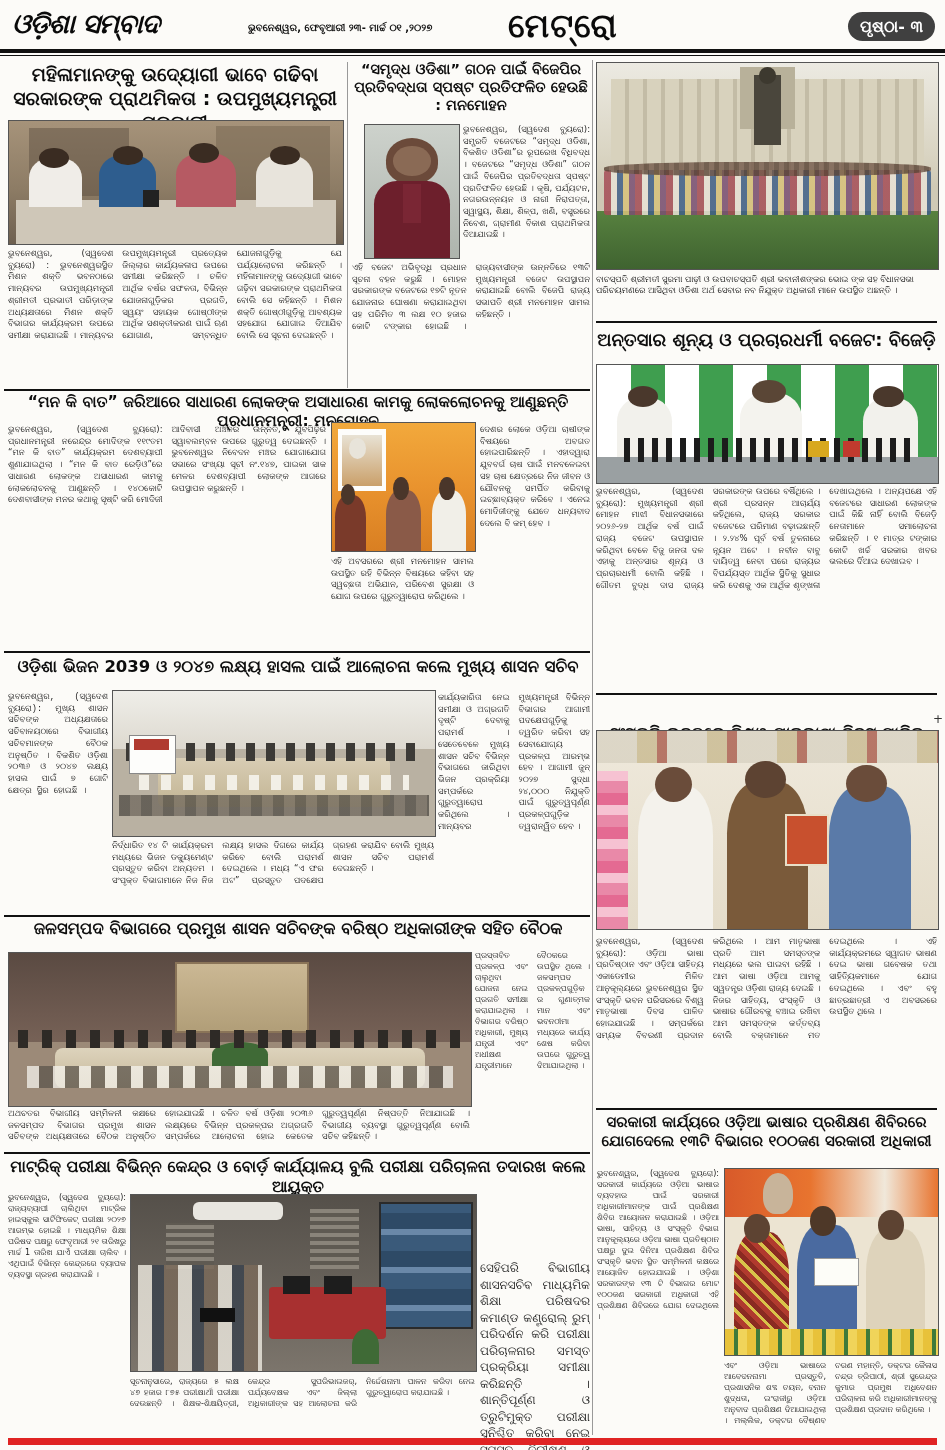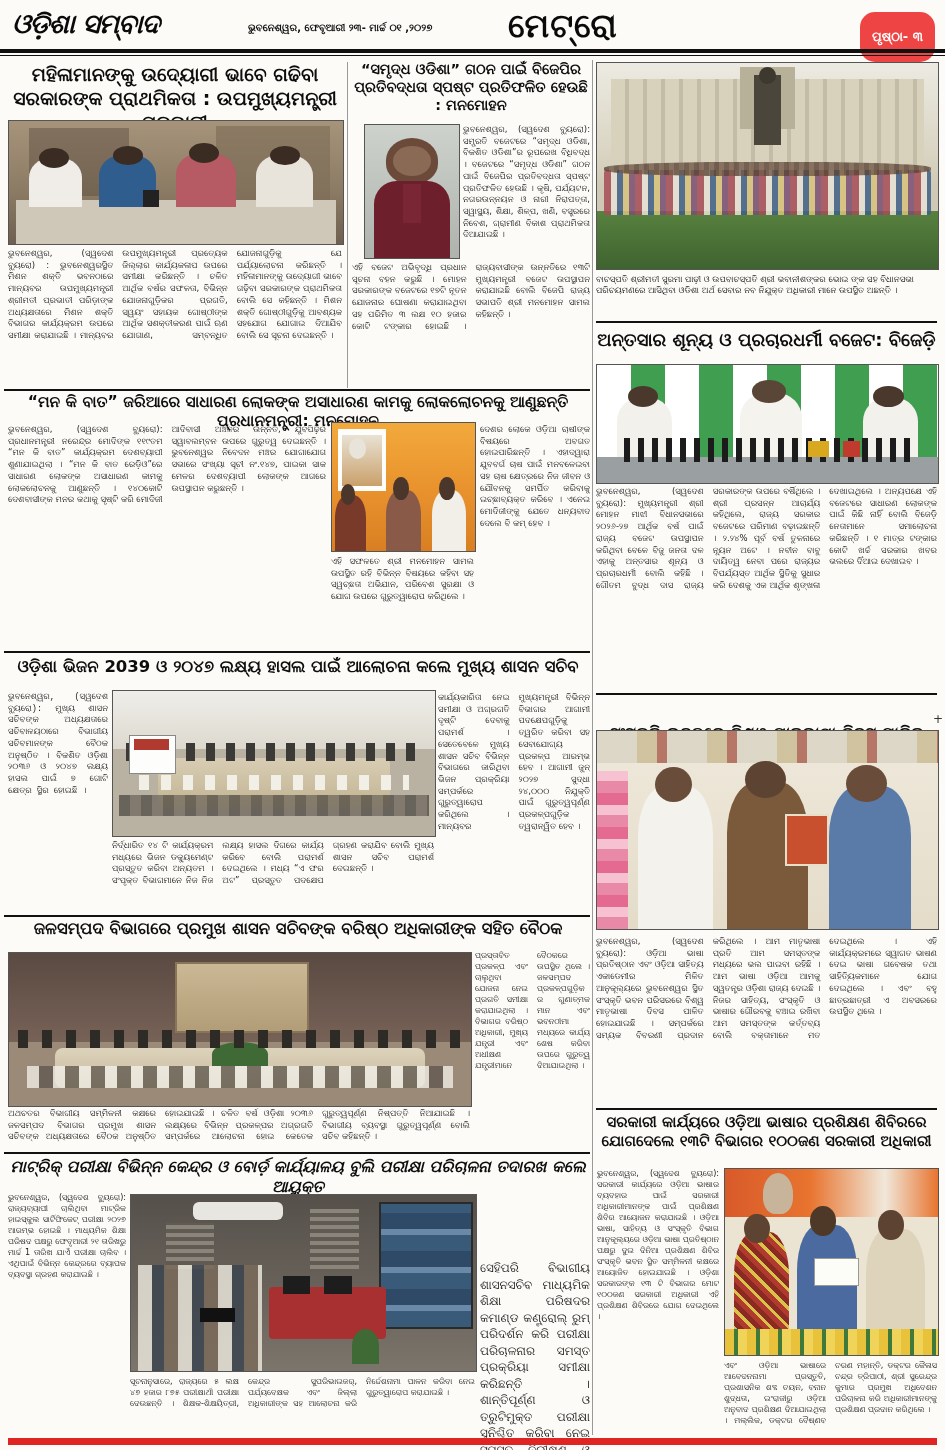--- a/index.html
+++ b/index.html
@@ -8,22 +8,22 @@
   .abs{position:absolute;}
   .rule{position:absolute;background:#111;}
   .hl{position:absolute;font-weight:bold;color:#0d0d0d;text-align:center;line-height:1.25;
       font-family:"DejaVu Sans",sans-serif;}
   .bodytxt{position:absolute;font-size:8.5px;line-height:1.38;text-align:justify;color:#222;
       overflow:hidden;column-gap:9px;word-break:break-word;}
   .cols2{column-count:2;} .cols3{column-count:3;}
   .cap{position:absolute;font-size:8.5px;line-height:1.35;color:#111;overflow:hidden;}
   .ph{position:absolute;border:1px solid #555;overflow:hidden;background:#cfcac0;}
   .ph i{position:absolute;display:block;}
-  .badge{position:absolute;background:#ef4444;color:#fff;font-weight:bold;font-size:13px;
-      padding:17px 12px;border-radius:15px;}
+  .badge{position:absolute;background:#404040;color:#fff;font-weight:bold;font-size:16px;
+      padding:5px 12px;border-radius:15px;}
   .masthead{position:absolute;font-weight:bold;font-size:33px;letter-spacing:1px;color:#0a0a0a;}
   .logo{position:absolute;font-weight:bold;font-style:italic;font-size:27px;color:#0a0a0a;
       font-family:"DejaVu Serif",serif;letter-spacing:-1px;}
   .dateline{position:absolute;font-size:10px;font-weight:bold;color:#111;}
   .cropmark{position:absolute;font-size:12px;color:#333;}
 </style>
 </head>
 <body>
 
 <div class="page">
@@ -110,21 +110,21 @@
     <i style="left:4%;top:5%;width:34%;height:48%;background:#fdfdfb;"></i>
     <i style="left:7%;top:9%;width:28%;height:40%;background:linear-gradient(180deg,#e8e2d4,#caa06a);"></i>
     <i style="left:12%;top:12%;width:12%;height:16%;background:#e8e4da;border-radius:50%;"></i>
     <i style="left:2%;top:56%;width:22%;height:44%;background:#7a3a2a;border-radius:40% 40% 0 0;"></i>
     <i style="left:6%;top:48%;width:10%;height:16%;background:#4a362a;border-radius:50%;"></i>
     <i style="left:38%;top:52%;width:24%;height:48%;background:#8a5a48;border-radius:40% 40% 0 0;"></i>
     <i style="left:43%;top:42%;width:11%;height:18%;background:#4a362a;border-radius:50%;"></i>
     <i style="left:70%;top:52%;width:24%;height:48%;background:#f1efe8;border-radius:40% 40% 0 0;"></i>
     <i style="left:75%;top:42%;width:11%;height:18%;background:#4a362a;border-radius:50%;"></i>
   </div>
-  <div class="bodytxt" style="left:331px;top:556px;width:143px;height:90px;">ଏହି ସଫଳତେ ଶ୍ରୀ ମନମୋହନ ସାମଲ ଉପସ୍ଥିତ ରହି ବିଭିନ୍ନ ବିଷୟରେ କହିବା ସହ ସ୍ୱଚ୍ଛତା ଅଭିଯାନ, ପରିବେଶ ସୁରକ୍ଷା ଓ ଯୋଗ ଉପରେ ଗୁରୁତ୍ୱାରୋପ କରିଥିଲେ ।</div>
+  <div class="bodytxt" style="left:331px;top:556px;width:143px;height:90px;">ଏହି ଅବସରରେ ଶ୍ରୀ ମନମୋହନ ସାମଲ ଉପସ୍ଥିତ ରହି ବିଭିନ୍ନ ବିଷୟରେ କହିବା ସହ ସ୍ୱଚ୍ଛତା ଅଭିଯାନ, ପରିବେଶ ସୁରକ୍ଷା ଓ ଯୋଗ ଉପରେ ଗୁରୁତ୍ୱାରୋପ କରିଥିଲେ ।</div>
   <div class="bodytxt" style="left:480px;top:424px;width:110px;height:222px;">ଦେଶର ଲୋକେ ଓଡ଼ିଆ ଚାଷୀଙ୍କ ବିଷୟରେ ଅବଗତ ହୋଇପାରିଛନ୍ତି । ଏହାଦ୍ୱାରା ଯୁବବର୍ଗ ଚାଷ ପାଇଁ ମନବଳେଇବା ସହ ଚାଷ କ୍ଷେତ୍ରରେ ନିଜ ଜୀବନ ଓ ଯୌବନକୁ ସମର୍ପିତ କରିବାକୁ ଇଚ୍ଛାବ୍ୟକ୍ତ କରିବେ । ଏନେଇ ମୋଦିଜୀଙ୍କୁ ଯେତେ ଧନ୍ୟବାଦ ଦେଲେ ବି କମ୍ ହେବ ।</div>
 
   <div class="hl" style="left:6px;top:657px;width:584px;font-size:16.5px;">ଓଡ଼ିଶା ଭିଜନ 2039 ଓ ୨୦୪୭ ଲକ୍ଷ୍ୟ ହାସଲ ପାଇଁ ଆଲୋଚନା କଲେ ମୁଖ୍ୟ ଶାସନ ସଚିବ</div>
   <div class="bodytxt" style="left:8px;top:692px;width:100px;height:222px;font-family:Liberation Mono, monospace;">ଭୁବନେଶ୍ୱର, (ସ୍ୱଦେଶ ବ୍ୟୁରୋ): ମୁଖ୍ୟ ଶାସନ ସଚିବଙ୍କ ଅଧ୍ୟକ୍ଷତାରେ ସଚିବାଳୟଠାରେ ବିଭାଗୀୟ ସଚିବମାନଙ୍କ ବୈଠକ ଅନୁଷ୍ଠିତ । ବିକଶିତ ଓଡ଼ିଶା ୨୦୩୬ ଓ ୨୦୪୭ ଲକ୍ଷ୍ୟ ହାସଲ ପାଇଁ ୭ ଗୋଟି କ୍ଷେତ୍ର ସ୍ଥିର ହୋଇଛି ।</div>
   <div class="ph" style="left:112px;top:690px;width:322px;height:145px;">
     <i style="left:0;top:0;width:100%;height:40%;background:linear-gradient(180deg,#efeee9,#ddd9cf);"></i>
     <i style="left:0;top:40%;width:100%;height:60%;background:#b9b1a2;"></i>
     <i style="left:14%;top:46%;width:72%;height:34%;background:linear-gradient(180deg,#d8cdb4,#c2b493);border-radius:6px;"></i>
     <i style="left:4%;top:36%;width:92%;height:12%;background:repeating-linear-gradient(90deg,#3c3a36 0 9px,transparent 9px 20px);"></i>
     <i style="left:8%;top:58%;width:84%;height:10%;background:repeating-linear-gradient(90deg,#f2efe6 0 10px,transparent 10px 22px);"></i>
@@ -173,21 +173,21 @@
     <i style="left:9%;top:24%;width:12%;height:16%;background:#5d4332;border-radius:50%;"></i>
     <i style="left:34%;top:30%;width:28%;height:70%;background:#4a6aa0;border-radius:35% 35% 0 0;"></i>
     <i style="left:40%;top:20%;width:12%;height:16%;background:#4e3828;border-radius:50%;"></i>
     <i style="left:66%;top:32%;width:28%;height:68%;background:#ded3bb;border-radius:35% 35% 0 0;"></i>
     <i style="left:72%;top:22%;width:12%;height:16%;background:#5d4332;border-radius:50%;"></i>
     <i style="left:42%;top:48%;width:20%;height:14%;background:#fdfdf8;border:1px solid #999;"></i>
     <i style="left:0;top:86%;width:100%;height:14%;background:repeating-linear-gradient(90deg,#e8c23a 0 9px,#3f7a3a 9px 13px,#f0d45a 13px 22px);"></i>
   </div>
   <div class="bodytxt cols2" style="left:724px;top:1360px;width:213px;height:76px;font-size:8px;">ଏବଂ ଓଡ଼ିଆ ଭାଷାରେ ଆବେଦନନାମା ପ୍ରସ୍ତୁତି, ପ୍ରଶାସନିକ ଶବ୍ଦ ଚୟନ, ବନାନ ଶୁଦ୍ଧତା, ଇଂରାଜୀରୁ ଓଡ଼ିଆ ଅନୁବାଦ ପ୍ରଶିକ୍ଷଣ ଦିଆଯାଇଥିଲା । ମଲ୍ଲିକ, ଡକ୍ଟର ବୈଷ୍ଣବ ଚରଣ ମହାନ୍ତି, ଡକ୍ଟର କୈଳାସ ଚନ୍ଦ୍ର ତ୍ରିପାଠୀ, ଶ୍ରୀ ସୁରେନ୍ଦ୍ର କୁମାର ପ୍ରମୁଖ ଅଧିବେଶନ ପରିଚାଳନା କରି ଅଧିକାରୀମାନଙ୍କୁ ପ୍ରଶିକ୍ଷଣ ପ୍ରଦାନ କରିଥିଲେ ।</div>
 
-  <div class="hl" style="left:6px;top:1157px;width:584px;font-size:16px;font-style:italic;">ମାଟ୍ରିକ୍ ପରୀକ୍ଷା ବିଭିନ୍ନ କେନ୍ଦ୍ର ଓ ବୋର୍ଡ଼ କାର୍ଯ୍ୟାଳୟ ବୁଲି ପରୀକ୍ଷା ପରିଚାଳନା ତଦାରଖ କଲେ ଆୟୁକ୍ତ</div>
+  <div class="hl" style="left:6px;top:1157px;width:584px;font-size:16px;">ମାଟ୍ରିକ୍ ପରୀକ୍ଷା ବିଭିନ୍ନ କେନ୍ଦ୍ର ଓ ବୋର୍ଡ଼ କାର୍ଯ୍ୟାଳୟ ବୁଲି ପରୀକ୍ଷା ପରିଚାଳନା ତଦାରଖ କଲେ ଆୟୁକ୍ତ</div>
   <div class="bodytxt" style="left:8px;top:1192px;width:118px;height:244px;font-size:8px;">ଭୁବନେଶ୍ୱର, (ସ୍ୱଦେଶ ବ୍ୟୁରୋ): ରାଜ୍ୟବ୍ୟାପୀ ଚାଲିଥିବା ମାଟ୍ରିକ ହାଇସ୍କୁଲ ସାର୍ଟିଫିକେଟ୍ ପରୀକ୍ଷା ୨୦୨୭ ଆରମ୍ଭ ହୋଇଛି । ମାଧ୍ୟମିକ ଶିକ୍ଷା ପରିଷଦ ପକ୍ଷରୁ ଫେବୃଆରୀ ୨୧ ତାରିଖରୁ ମାର୍ଚ୍ଚ 1 ତାରିଖ ଯାଏଁ ପରୀକ୍ଷା ଚାଲିବ । ଏଥିପାଇଁ ବିଭିନ୍ନ କେନ୍ଦ୍ରରେ ବ୍ୟାପକ ବ୍ୟବସ୍ଥା ଗ୍ରହଣ କରାଯାଇଛି ।</div>
   <div class="ph" style="left:130px;top:1194px;width:345px;height:176px;">
     <i style="left:0;top:0;width:100%;height:100%;background:linear-gradient(180deg,#55504a 0%,#6a645c 60%,#7c756c 100%);"></i>
     <i style="left:18%;top:4%;width:26%;height:10%;background:#e8e6e0;border-radius:6px;"></i>
     <i style="left:10%;top:16%;width:14%;height:26%;background:repeating-linear-gradient(0deg,#8a847a 0 4px,#5f5a52 4px 8px);"></i>
     <i style="left:52%;top:8%;width:14%;height:34%;background:repeating-linear-gradient(0deg,#8a847a 0 4px,#5f5a52 4px 8px);"></i>
     <i style="left:72%;top:4%;width:26%;height:70%;background:repeating-linear-gradient(0deg,#3a5a7a 0 16px,#6a88a8 16px 22px,#2e4a66 22px 38px);border:2px solid #2a2a2a;"></i>
     <i style="left:40%;top:52%;width:34%;height:30%;background:#a83030;border-radius:4px;"></i>
     <i style="left:44%;top:46%;width:8%;height:10%;background:#1d1d1d;"></i>
     <i style="left:56%;top:46%;width:8%;height:10%;background:#1d1d1d;"></i>

